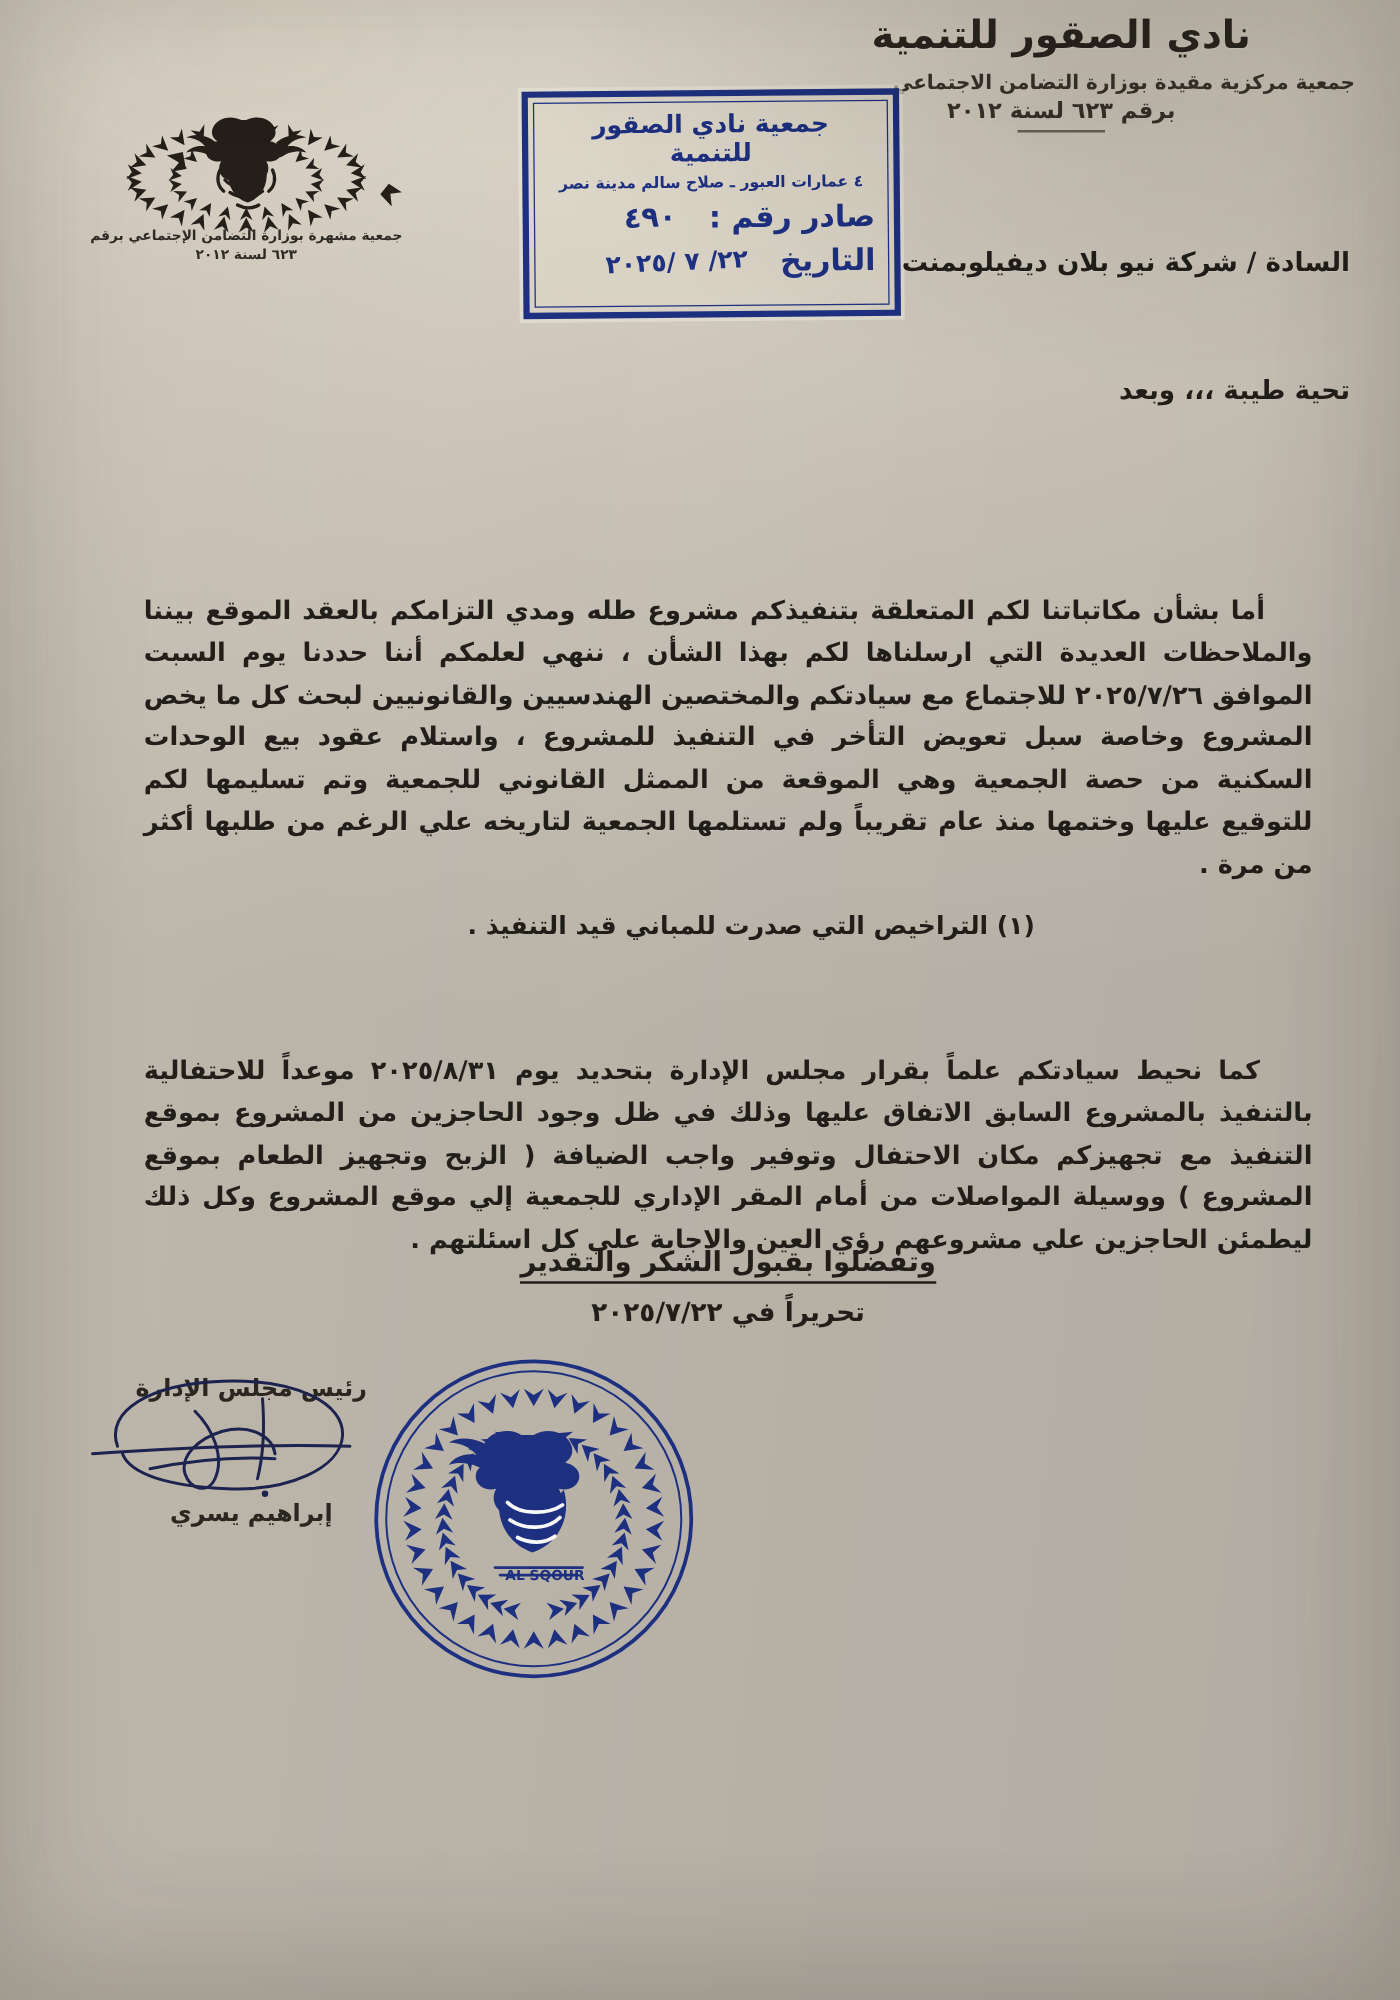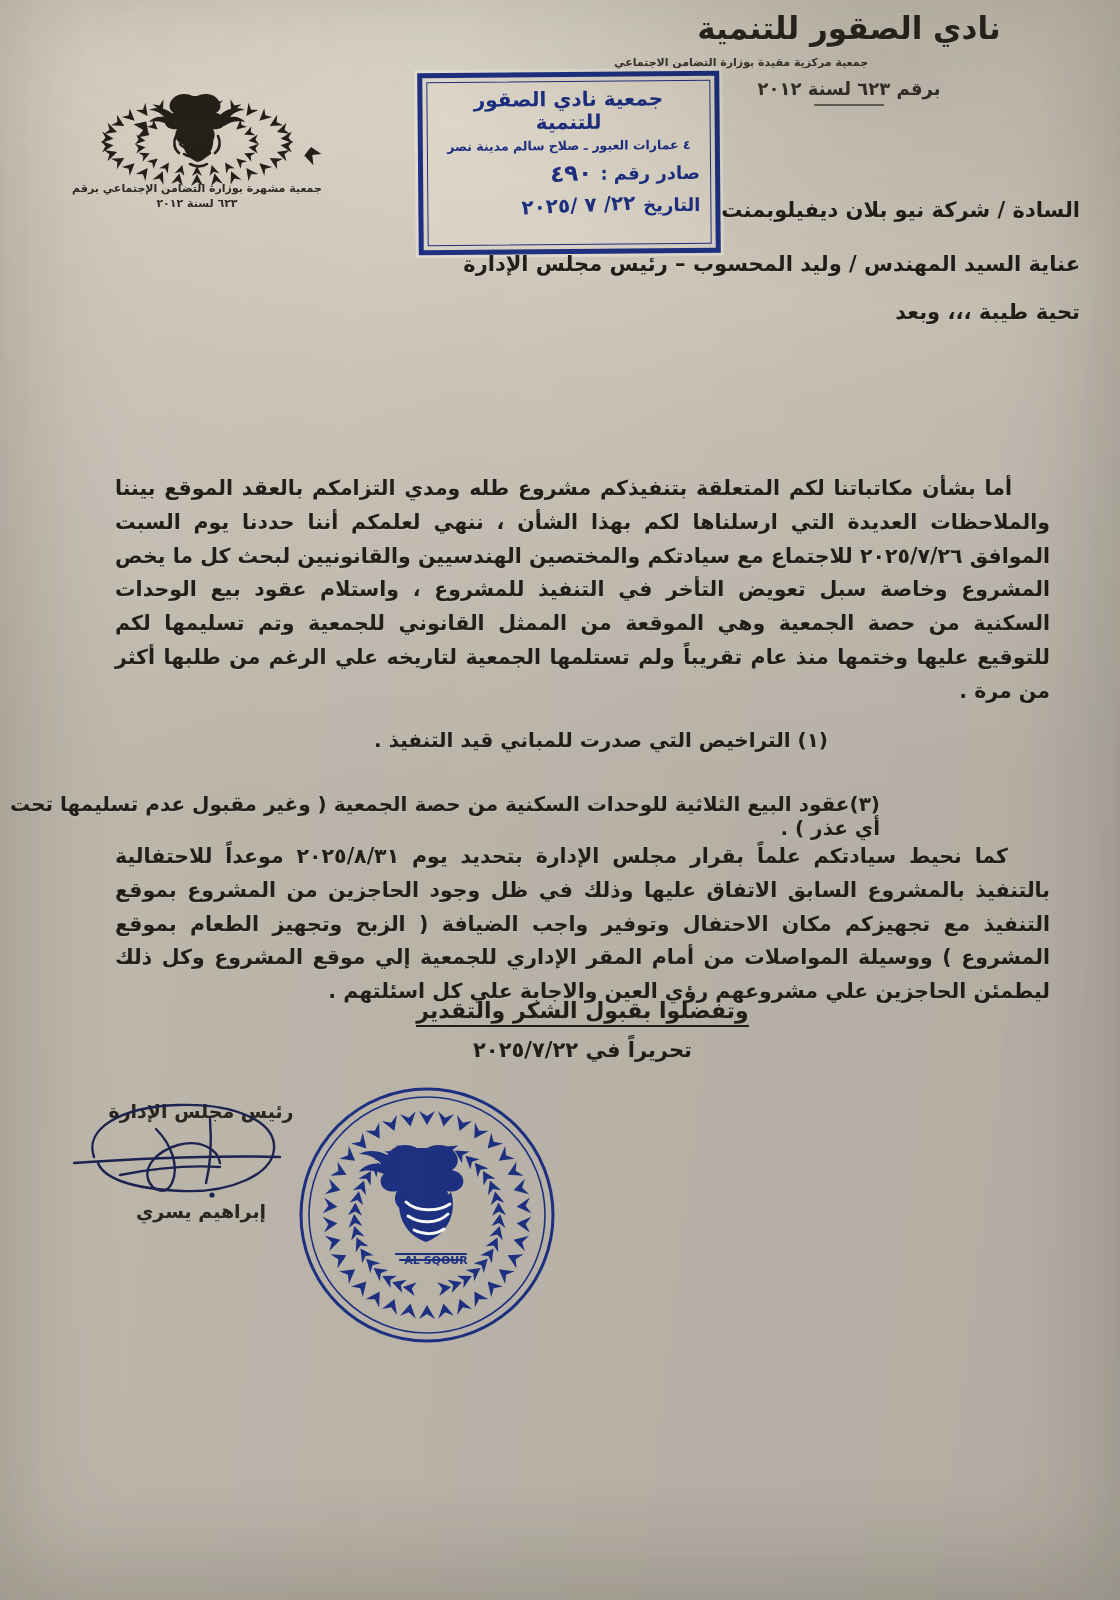--- a/index.html
+++ b/index.html
@@ -31,22 +31,22 @@
 
   .ar{ direction:rtl;unicode-bidi:embed; }
 
   
   .org-title{
     position:absolute;top:10px;right:36px;width:470px;text-align:center;
     font-size:31px;font-weight:bold;color:#2b2620;letter-spacing:-.5px;
     text-shadow:0 1px 0 rgba(255,255,255,.25);
   }
   .org-sub1{
-    position:absolute;top:56px;right:36px;width:470px;text-align:left;
-    font-size:11px;font-weight:bold;color:#3a342c;
+    position:absolute;top:56px;right:36px;width:470px;text-align:right;
+    font-size:16px;font-weight:bold;color:#3a342c;
   }
   .org-sub2{
     position:absolute;top:78px;right:36px;width:470px;text-align:center;
     font-size:18px;font-weight:bold;color:#3a342c;letter-spacing:1px;
   }
   .hdr-rule{
     position:absolute;top:104px;right:236px;width:70px;height:2px;
     background:#4a443c;opacity:.75;
   }
 
@@ -65,21 +65,21 @@
     background:rgba(236,231,216,.38);
     transform:rotate(-.5deg);
   }
   .stamp-inner{
     position:absolute;inset:4px;border:1.5px solid #1e3184;
     padding:6px 10px 4px;box-sizing:border-box;color:#1e3184;
   }
   .stamp-l1{font-size:20px;font-weight:bold;text-align:center;letter-spacing:-1px;line-height:1.15;}
   .stamp-l2{font-size:12.5px;font-weight:bold;text-align:center;margin-top:4px;letter-spacing:-.3px;}
   .stamp-row{display:flex;align-items:center;justify-content:flex-start;margin-top:7px;gap:8px;}
-  .stamp-lbl{font-size:18px;font-weight:bold;white-space:nowrap;}
+  .stamp-lbl{font-size:24px;font-weight:bold;white-space:nowrap;margin-left:18px;}
   .stamp-val{font-size:23px;font-weight:bold;font-family:"DejaVu Sans",sans-serif;transform:rotate(-2deg);}
   .stamp-val.date{font-size:20px;letter-spacing:1px;}
 
   
   .line{
     position:absolute;color:#221f1a;font-weight:bold;
     text-shadow:0 .5px 0 rgba(255,255,255,.18);
   }
   .addr1{top:198px;right:40px;font-size:21px;}
   .addr2{top:252px;right:40px;font-size:21px;}
@@ -247,27 +247,25 @@
         <span class="stamp-val">٤٩٠</span>
       </div>
       <div class="stamp-row">
         <span class="stamp-lbl">التاريخ</span>
         <span class="stamp-val date">٢٢/ ٧ /٢٠٢٥</span>
       </div>
     </div>
   </div>
 
   <div class="line addr1 ar">السادة / شركة نيو بلان ديفيلوبمنت</div>
-  <div class="line addr2 ar">عناية السيد المهندس / وليد المحسوب – رئيس مجلس الإدارة</div>
   <div class="line greet ar">تحية طيبة ،،، وبعد</div>
 
   <div class="para p2 ar">أما بشأن مكاتباتنا لكم المتعلقة بتنفيذكم مشروع طله ومدي التزامكم بالعقد الموقع بيننا والملاحظات العديدة التي ارسلناها لكم بهذا الشأن ، ننهي لعلمكم أننا حددنا يوم السبت الموافق ٢٠٢٥/٧/٢٦ للاجتماع مع سيادتكم والمختصين الهندسيين والقانونيين لبحث كل ما يخص المشروع وخاصة سبل تعويض التأخر في التنفيذ للمشروع ، واستلام عقود بيع الوحدات السكنية من حصة الجمعية وهي الموقعة من الممثل القانوني للجمعية وتم تسليمها لكم للتوقيع عليها وختمها منذ عام تقريباً ولم تستلمها الجمعية لتاريخه علي الرغم من طلبها أكثر من مرة .</div>
 
   <div class="li li1 ar">(١) التراخيص التي صدرت للمباني قيد التنفيذ .</div>
-  <div class="li li3 ar">(٣)عقود البيع الثلاثية للوحدات السكنية من حصة الجمعية  ( وغير مقبول عدم تسليمها تحت أي عذر ) .</div>
 
   <div class="para p4 ar">كما نحيط سيادتكم علماً بقرار مجلس الإدارة بتحديد يوم ٢٠٢٥/٨/٣١ موعداً للاحتفالية بالتنفيذ بالمشروع السابق الاتفاق عليها وذلك في ظل وجود الحاجزين من المشروع بموقع التنفيذ مع تجهيزكم مكان الاحتفال وتوفير واجب الضيافة ( الزبح وتجهيز الطعام بموقع المشروع ) ووسيلة المواصلات من أمام المقر الإداري للجمعية إلي موقع المشروع وكل ذلك ليطمئن الحاجزين علي مشروعهم رؤي العين والاجابة علي كل اسئلتهم .</div>
 
   <div class="closing ar">
     <span>وتفضلوا بقبول الشكر والتقدير</span>
   </div>
   <div class="dateline ar">تحريراً في    ٢٠٢٥/٧/٢٢</div>
 
   <div class="sig-title ar">رئيس مجلس الإدارة</div>
   <div class="sig-name ar">إبراهيم يسري</div>

